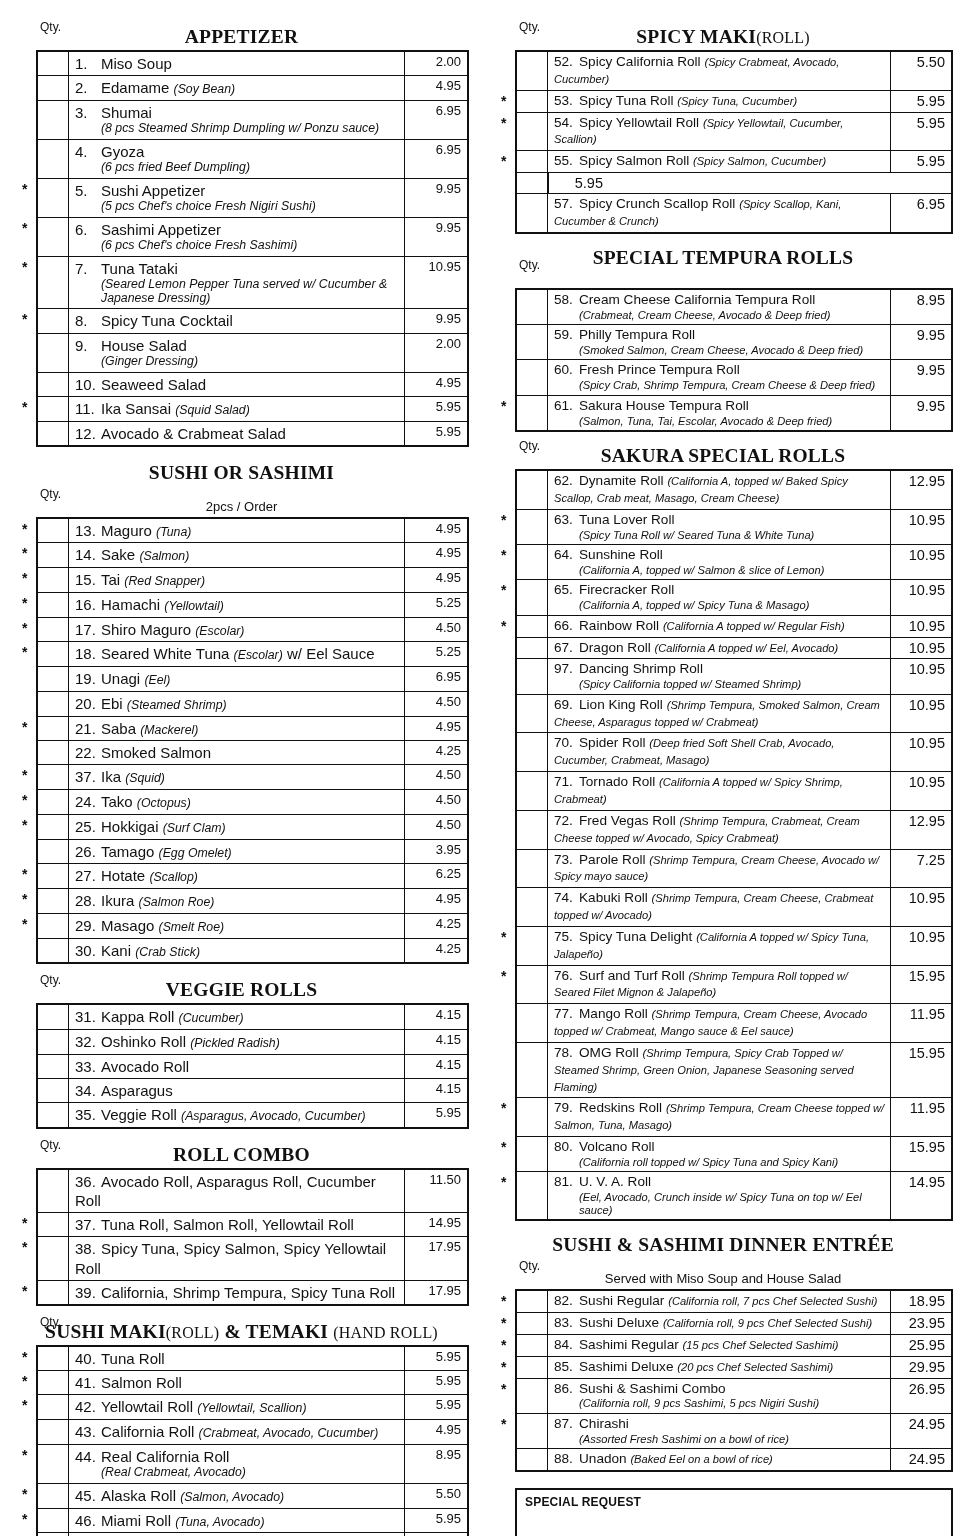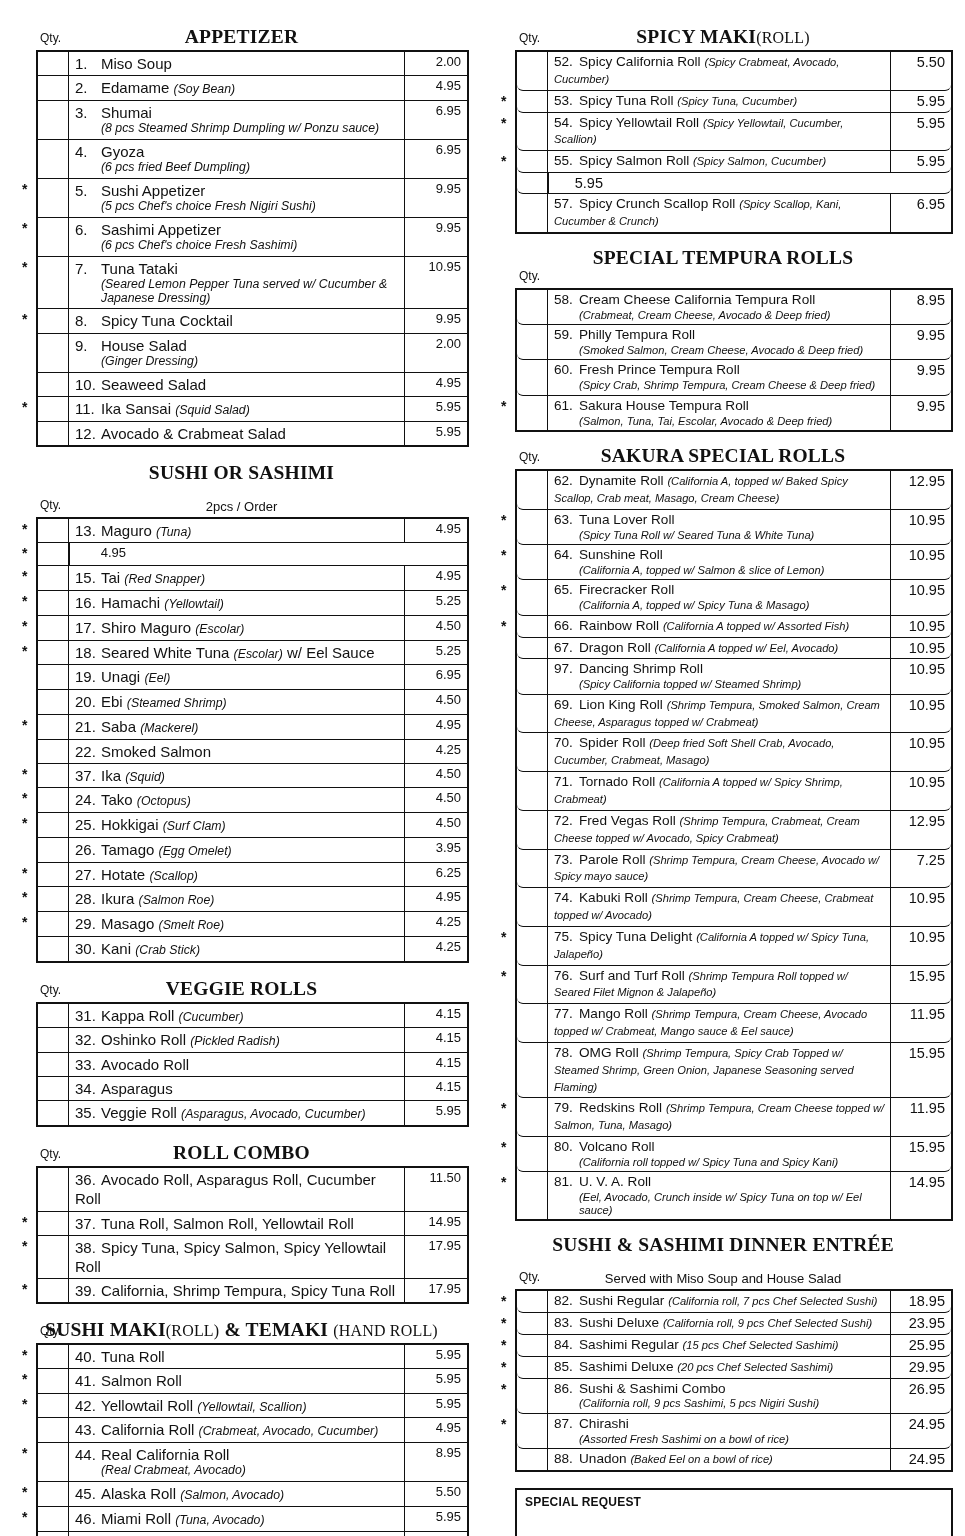--- a/index.html
+++ b/index.html
@@ -6,37 +6,37 @@
   body{width:965px;height:1536px;overflow:hidden;color:#111;font-family:"Liberation Sans",sans-serif;}
   .page{display:flex;gap:24px;padding:26px 8px 0 14px;box-sizing:border-box;}
   .col{flex:0 0 auto;}
   .col-left{width:455px;}
   .col-right{width:460px;}
   .section{margin-bottom:15px;}
   .sec-header{position:relative;text-align:center;margin-bottom:2px;}
   .sec-title{font-size:19.5px;font-weight:bold;white-space:nowrap;letter-spacing:.2px;font-family:Liberation Serif, serif;}
   .sec-title .small{font-weight:normal;font-size:0.82em;}
   .sec-subtitle{font-size:13px;line-height:1.15;margin-top:16px;}
-  .qty-label{position:absolute;left:26px;bottom:3px;font-size:12px;}
+  .qty-label{position:absolute;left:26px;bottom:14px;font-size:12px;}
   .sec-header.qty-own-line{padding-bottom:17px;}
   .menu-table{margin-left:22px;border:2px solid #111;}
   .row{display:flex;align-items:stretch;position:relative;border-bottom:1px solid #111;}
   .row:last-child{border-bottom:none;}
   .star{position:absolute;left:-16px;top:2px;font-weight:bold;font-size:14px;}
   .qty-cell{flex:0 0 30px;border-right:1px solid #111;}
   .name-cell{flex:1 1 auto;padding:2px 4px 2px 6px;}
   .price-cell{flex:0 0 54px;border-left:1px solid #111;text-align:right;padding:2px 6px 0 2px;white-space:nowrap;}
   .num{display:inline-block;min-width:26px;}
   .desc{font-style:italic;font-size:0.82em;}
   .after{}
   .desc-block{font-style:italic;font-size:0.82em;margin-left:26px;line-height:1.12;padding-bottom:1px;}
   .col-left .row{min-height:22px;}
   .col-left .name-cell{font-size:15px;line-height:1.28;}
   .col-left .price-cell{font-size:13px;}
-  .col-right .row{min-height:20px;border-radius:6px;}
+  .col-right .row{min-height:20px;}
   .col-right .name-cell{font-size:13.6px;line-height:1.24;}
   .col-right .price-cell{font-size:14.5px;flex:0 0 52px;}
   .col-right .num{min-width:25px;}
   .col-right .desc-block{margin-left:25px;}
   .col-right .section{margin-bottom:13px;}
   .special-request{margin:16px 0 0 22px;border:2px solid #111;height:76px;box-sizing:border-box;padding:5px 8px;}
   .sr-label{font-weight:bold;font-size:12px;letter-spacing:.2px;}
 </style>
 </head>
 <body>
@@ -126,20 +126,21 @@
           <div class="menu-table">
             <div class="row">
               <span class="star">*</span>
               <div class="qty-cell"></div>
               <div class="name-cell"><span class="num">13.</span><span class="nm">Maguro</span> <span class="desc">(Tuna)</span></div>
               <div class="price-cell">4.95</div>
             </div>
             <div class="row">
               <span class="star">*</span>
               <div class="qty-cell"></div>
+              <div class="name-cell"><span class="num">14.</span><span class="nm">Sake</span> <span class="desc">(Salmon)</span></div>
               <div class="price-cell">4.95</div>
             </div>
             <div class="row">
               <span class="star">*</span>
               <div class="qty-cell"></div>
               <div class="name-cell"><span class="num">15.</span><span class="nm">Tai</span> <span class="desc">(Red Snapper)</span></div>
               <div class="price-cell">4.95</div>
             </div>
             <div class="row">
               <span class="star">*</span>
@@ -444,21 +445,21 @@
             </div>
             <div class="row">
               <span class="star">*</span>
               <div class="qty-cell"></div>
               <div class="name-cell"><span class="num">65.</span><span class="nm">Firecracker Roll</span><div class="desc-block">(California A, topped w/ Spicy Tuna &amp; Masago)</div></div>
               <div class="price-cell">10.95</div>
             </div>
             <div class="row">
               <span class="star">*</span>
               <div class="qty-cell"></div>
-              <div class="name-cell"><span class="num">66.</span><span class="nm">Rainbow Roll</span> <span class="desc">(California A topped w/ Assorted Fish)</span></div>
+              <div class="name-cell"><span class="num">66.</span><span class="nm">Rainbow Roll</span> <span class="desc">(California A topped w/ Regular Fish)</span></div>
               <div class="price-cell">10.95</div>
             </div>
             <div class="row">
               <div class="qty-cell"></div>
               <div class="name-cell"><span class="num">67.</span><span class="nm">Dragon Roll</span> <span class="desc">(California A topped w/ Eel, Avocado)</span></div>
               <div class="price-cell">10.95</div>
             </div>
             <div class="row">
               <div class="qty-cell"></div>
               <div class="name-cell"><span class="num">97.</span><span class="nm">Dancing Shrimp Roll</span><div class="desc-block">(Spicy California topped w/ Steamed Shrimp)</div></div>

